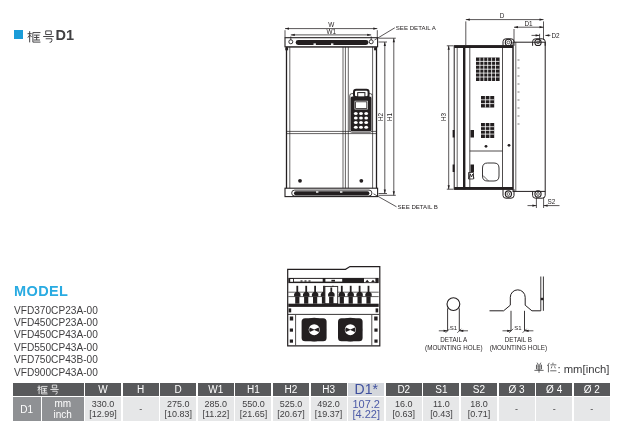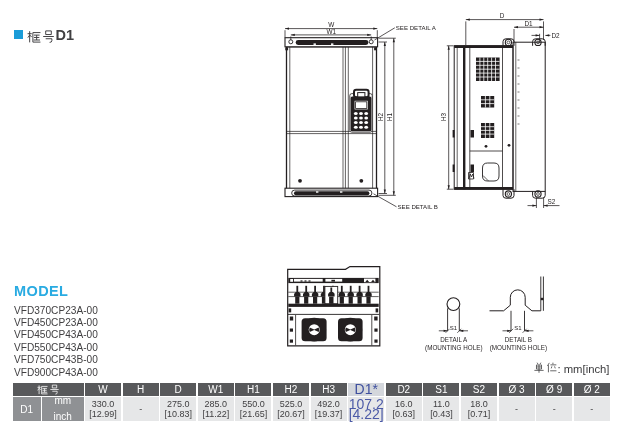--- a/index.html
+++ b/index.html
@@ -7,21 +7,21 @@
 #draw{position:absolute;left:0;top:0;}
 .mdl{position:absolute;left:14px;top:286px;}
 .mdl h2{margin:0 0 6.5px 0;font-size:14.5px;font-weight:bold;color:#29abe2;letter-spacing:0.4px;line-height:11px;}
 .mdl div{font-size:11px;color:#414042;line-height:12.45px;transform:scaleX(0.92);transform-origin:0 0;}
 #spec{position:absolute;left:13px;top:383px;display:grid;grid-template-columns:27.5px 41.5px repeat(14,36.1px);grid-template-rows:12.5px 24px;gap:1.5px;}
 #spec div{display:flex;align-items:center;justify-content:center;text-align:center;}
 .hd{background:#58595b;color:#fff;font-size:10px;}
 .hdb{background:#d4d7dc;color:#3e4f9e;font-size:14px;}
 .lbl{background:#8f9194;color:#fff;font-size:10px;}
 .dat{background:#e6e7e8;color:#414042;font-size:9px;line-height:10.5px;}
-.datb{background:#e6e7e8;color:#4c5aa7;font-size:14px;line-height:10.5px;}
+.datb{background:#e6e7e8;color:#4c5aa7;font-size:11px;line-height:10.5px;}
 </style>
 </head>
 <body>
 
 <svg id="draw" width="619" height="443" viewBox="0 0 619 443">
 <defs>
 <symbol id="g-kuang" viewBox="0 0 100 100">
         <path d="M4,30 H34 M19,12 V92 M19,40 L6,58 M21,40 L33,54 M42,22 H96 M42,22 V90 H96 M50,40 H90 M50,57 H88 M47,75 H93 M69,40 V75" fill="none" stroke-width="7"></path>
       </symbol>
 <symbol id="g-hao" viewBox="0 0 100 100">
@@ -376,24 +376,24 @@
     <div class="hd">D</div>
     <div class="hd">W1</div>
     <div class="hd">H1</div>
     <div class="hd">H2</div>
     <div class="hd">H3</div>
     <div class="hdb">D1*</div>
     <div class="hd">D2</div>
     <div class="hd">S1</div>
     <div class="hd">S2</div>
     <div class="hd">Ø 3</div>
-    <div class="hd">Ø 9</div>
+    <div class="hd">Ø 4</div>
     <div class="hd">Ø 2</div>
 <div class="lbl">D1</div>
-<div class="lbl" style="line-height:16px;">mm<br>inch</div>
+<div class="lbl" style="line-height:11px;">mm<br>inch</div>
 <div class="dat">330.0<br>[12.99]</div>
 <div class="dat">-</div>
 <div class="dat">275.0<br>[10.83]</div>
 <div class="dat">285.0<br>[11.22]</div>
 <div class="dat">550.0<br>[21.65]</div>
 <div class="dat">525.0<br>[20.67]</div>
 <div class="dat">492.0<br>[19.37]</div>
 <div class="datb">107.2<br>[4.22]</div>
 <div class="dat">16.0<br>[0.63]</div>
 <div class="dat">11.0<br>[0.43]</div>

